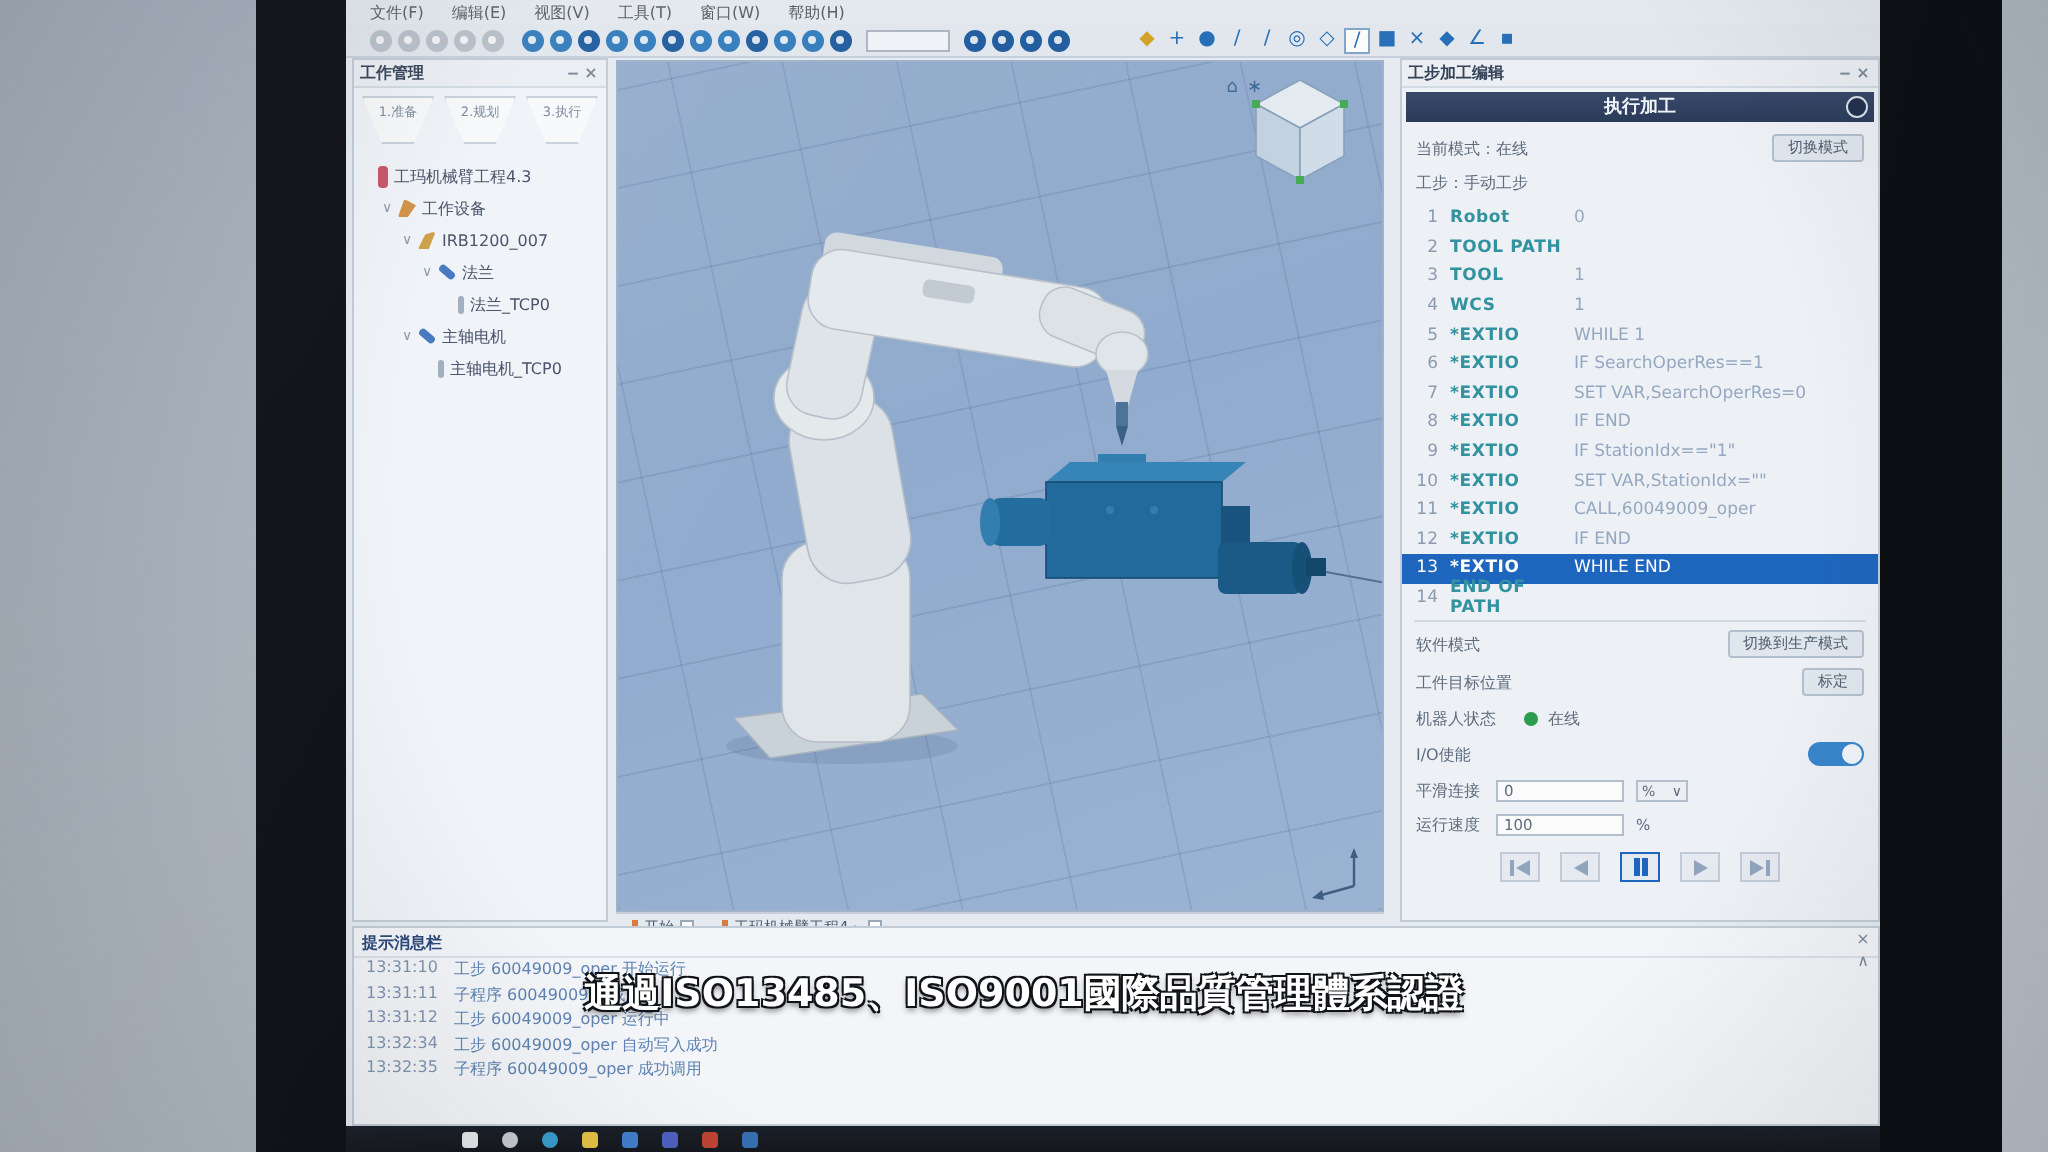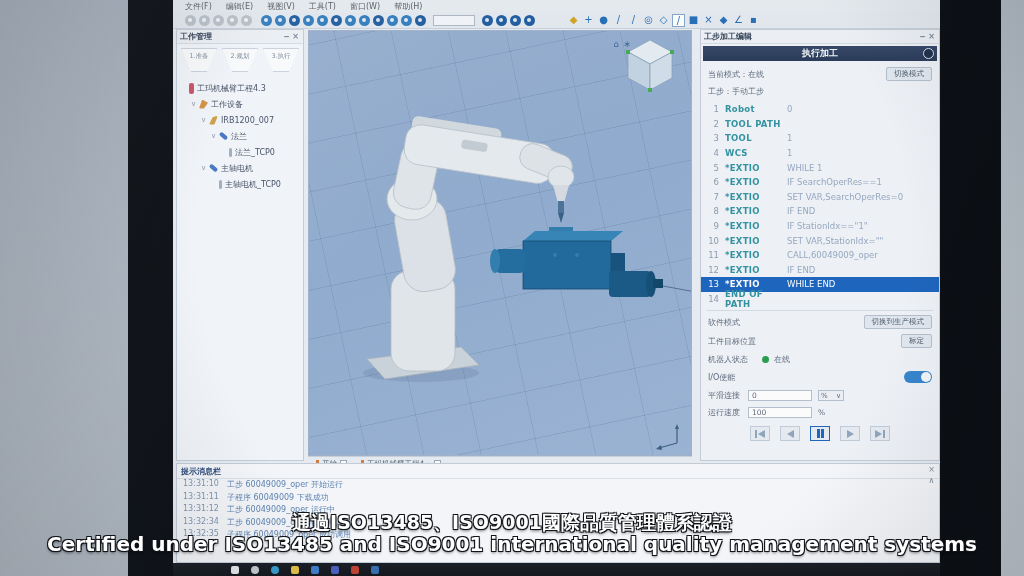--- a/index.html
+++ b/index.html
@@ -115,21 +115,21 @@
 
   
   #taskbar { position:absolute; left:0; top:563px; width:767px; height:13px;
     background:linear-gradient(180deg,#171c25,#10141b); display:flex; align-items:center; gap:12px; padding-left:58px; }
   .tb-app { width:8px; height:8px; border-radius:2px; flex:none; }
 
   
   #subtitles { position:absolute; left:0; top:486px; width:1024px; text-align:center; z-index:60; }
   .sub { color:#fff; font-weight:bold;
     text-shadow:-1px -1px 0 #101318, 1px -1px 0 #101318, -1px 1px 0 #101318, 1px 1px 0 #101318, 0 2px 3px rgba(0,0,0,.55); }
-  #sub-zh { font-size:19px; line-height:22px;margin-top:25px; }
+  #sub-zh { font-size:19px; line-height:22px; }
   #sub-en { font-size:20px; line-height:23px; }
   #photo-overlay { position:absolute; inset:0; z-index:50; pointer-events:none;
     background:radial-gradient(circle at 54% 42%, rgba(255,255,255,0) 55%, rgba(18,24,34,.17) 100%),
                linear-gradient(115deg, rgba(255,255,255,.05), rgba(255,255,255,0) 40%); }
 </style>
 </head>
 <body>
 
 <div id="wall-left" class="wall"></div>
 <div id="wall-right" class="wall"></div>
@@ -485,14 +485,13 @@
       <span class="tb-app" style="background: rgb(74, 95, 201);"></span>
       <span class="tb-app" style="background: rgb(200, 64, 46);"></span>
       <span class="tb-app" style="background: rgb(47, 111, 184);"></span>
     </div>
 </div>
 
 <div id="photo-overlay"></div>
 
 <div id="subtitles">
   <div id="sub-zh" class="sub">通過ISO13485、ISO9001國際品質管理體系認證</div>
-  <div id="sub-en" class="sub">Certified under ISO13485 and ISO9001 international quality management systems</div>
 </div>
 
 </body></html>

